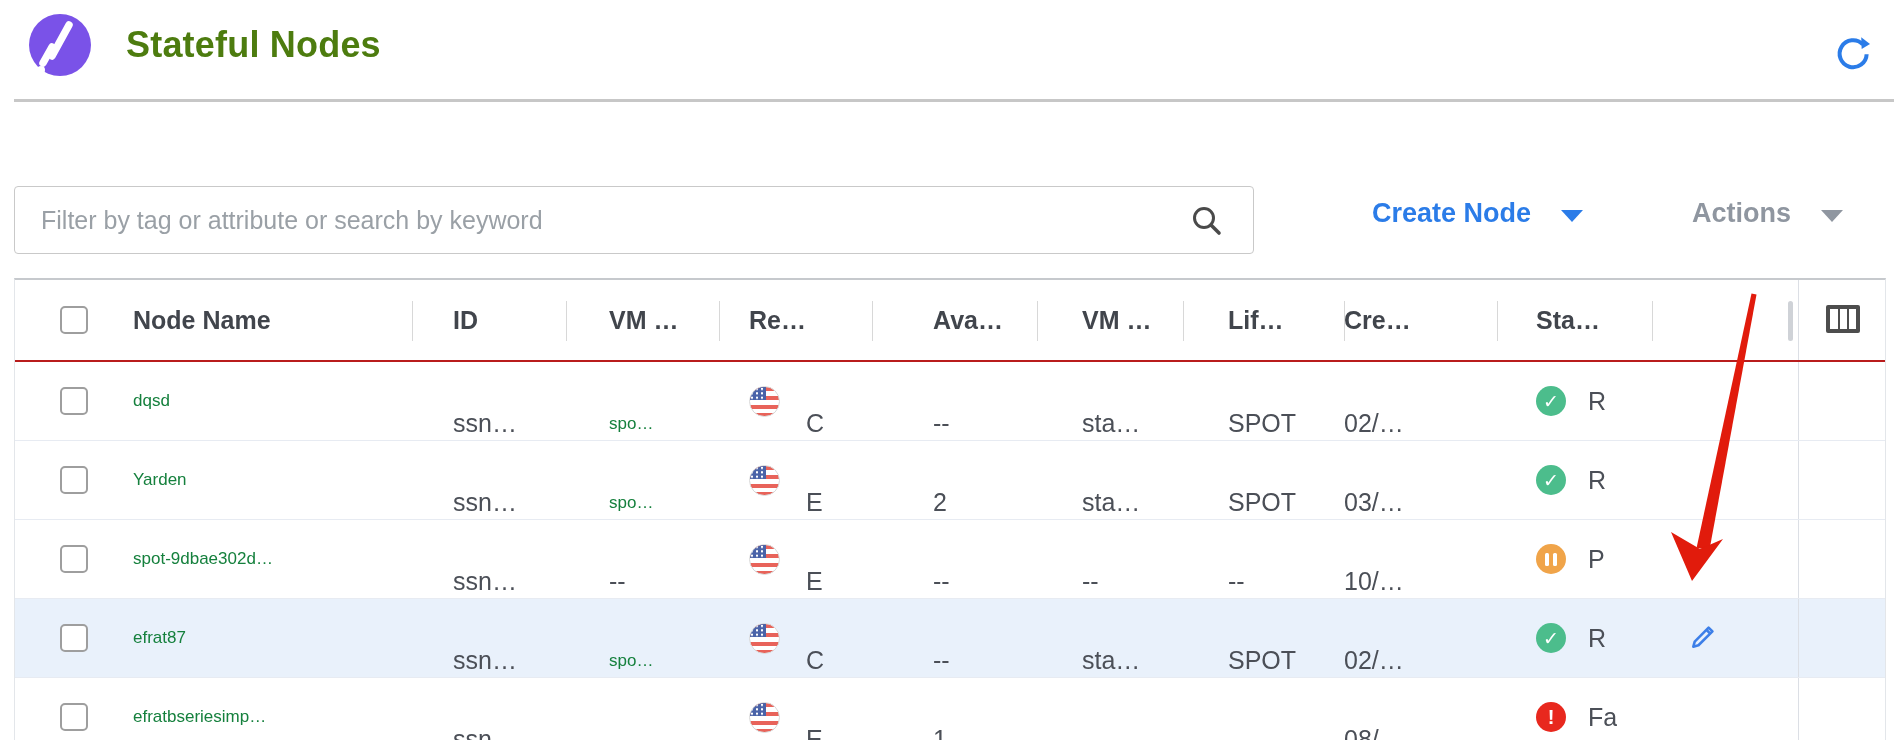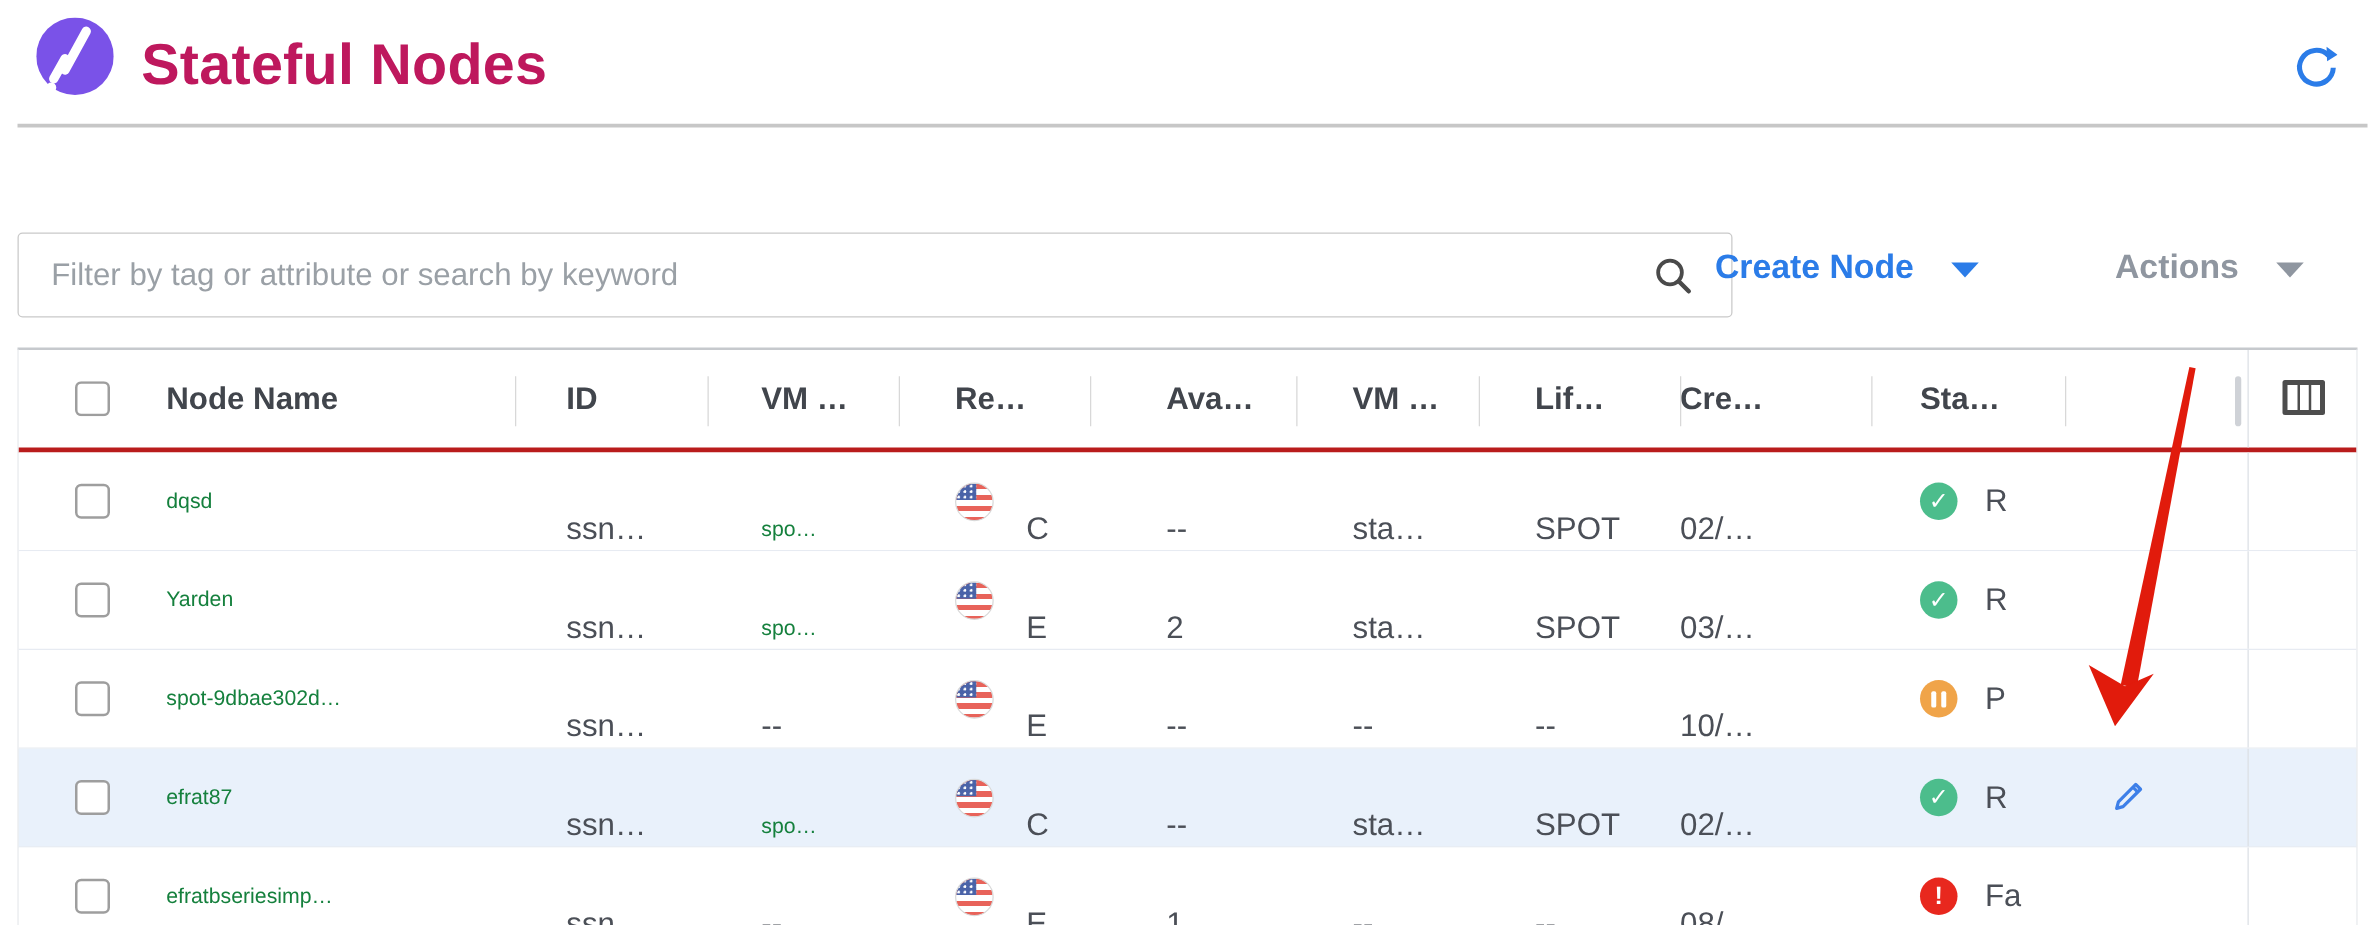--- a/index.html
+++ b/index.html
@@ -3,29 +3,29 @@
 <meta charset="utf-8">
 <style>
   * { box-sizing: border-box; margin: 0; padding: 0; }
   html, body { width: 1904px; height: 740px; overflow: hidden; background: #ffffff;
     font-family: "Liberation Sans", "DejaVu Sans", sans-serif; }
   .page { position: relative; width: 1904px; height: 740px; background: #fff; }
 
   
   .app-header { position: absolute; left: 0; top: 0; width: 100%; height: 99px; }
   .logo { position: absolute; left: 29px; top: 14px; width: 62px; height: 62px; }
-  .page-title { position: absolute; left: 113px; top: 24px; font-size: 46px; font-weight: 700;
-    color: #be185d; letter-spacing: 0.2px; }
+  .page-title { position: absolute; left: 126px; top: 24px; font-size: 36px; font-weight: 700;
+    color: #4d7c0f; letter-spacing: 0.2px; }
   .refresh-btn { position: absolute; left: 1834px; top: 36px; width: 36px; height: 36px;
     background: none; border: none; cursor: pointer; }
   .header-divider { position: absolute; left: 14px; top: 99px; width: 1880px; height: 3px;
     background: #c7c7c7; }
 
   
-  .filter-box { position: absolute; left: 14px; top: 186px; width: 1372px; height: 68px;
+  .filter-box { position: absolute; left: 14px; top: 186px; width: 1240px; height: 68px;
     border: 1.5px solid #c9c9c9; border-radius: 4px; background: #fff; }
   .filter-box input { width: 100%; height: 100%; border: none; outline: none; background: transparent;
     font-size: 25px; color: #4b4f57; padding: 0 80px 0 26px;
     font-family: "Liberation Sans", "DejaVu Sans", sans-serif; }
   .filter-box input::placeholder { color: #9aa0a6; }
   .search-icon { position: absolute; right: 28px; top: 16px; }
 
   .dd-btn { position: absolute; top: 198px; display: flex; align-items: center; gap: 30px;
     background: none; border: none; cursor: pointer; font-family: inherit; }
   .create-node-btn { left: 1372px; }
@@ -33,34 +33,34 @@
   .actions-btn { left: 1692px; align-items: center; }
   .actions-btn .lbl { font-size: 27px; font-weight: 700; color: #8f96a0; }
   .tri { width: 0; height: 0; border-left: 11px solid transparent; border-right: 11px solid transparent;
     border-top: 12px solid #2b7ce8; margin-top: 4px; }
   .tri.gray { border-top-color: #8f96a0; }
 
   
   .table { position: absolute; left: 14px; top: 278px; width: 1872px;
     border-top: 2px solid #c6c9cd; border-left: 1px solid #e3e6ea; border-right: 1px solid #e3e6ea; }
   .thead { position: relative; display: flex; align-items: center; height: 82px;
-    border-bottom: 4px solid #b91c1c; background: #fff; }
+    border-bottom: 2px solid #b91c1c; background: #fff; }
   .thead .th { font-size: 25px; font-weight: 700; color: #41454c; white-space: nowrap; overflow: hidden; }
   .sep { position: absolute; top: 21px; width: 1px; height: 40px; background: #d8d8d8; }
 
   .tr { display: flex; align-items: center; height: 79px; border-bottom: 1px solid #e7ebf2;
     background: #fff; position: relative; }
   .tr.highlight { background: #e9f1fb; }
   .td, .th { flex: none; display: flex; align-items: center; }
 
   .c-check { width: 96px;  padding-left: 45px; }
   .c-name  { width: 301px; padding-left: 22px; }
   .c-id    { width: 154px; padding-left: 41px; }
   .c-vm1   { width: 153px; padding-left: 43px; }
-  .c-reg   { width: 153px; padding-left: 45px; }
+  .c-reg   { width: 153px; padding-left: 30px; }
   .c-ava   { width: 165px; padding-left: 61px; }
   .c-vm2   { width: 146px; padding-left: 45px; }
   .c-lif   { width: 161px; padding-left: 45px; }
   .c-cre   { width: 153px; }
   .c-sta   { width: 155px; padding-left: 39px; }
   .c-act   { width: 146px; padding-left: 36px; }
   .c-gap   { width: 89px;  border-left: 1px solid #dcdfe5; align-self: stretch;
              display: flex; align-items: center; justify-content: center; }
 
   .cell-text { font-size: 25px; color: #4b4f57; white-space: nowrap; overflow: hidden; margin-top: 45px; }

